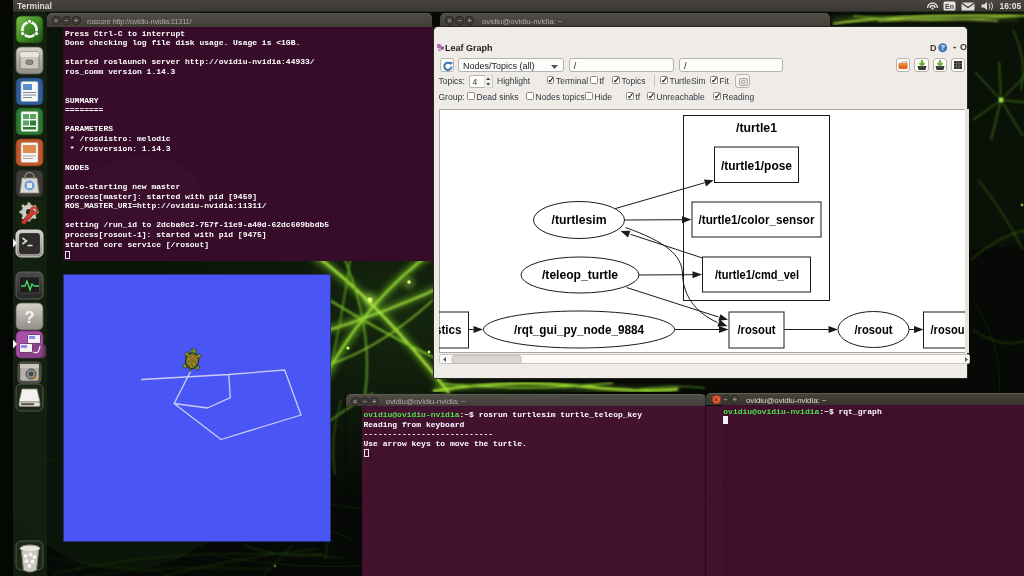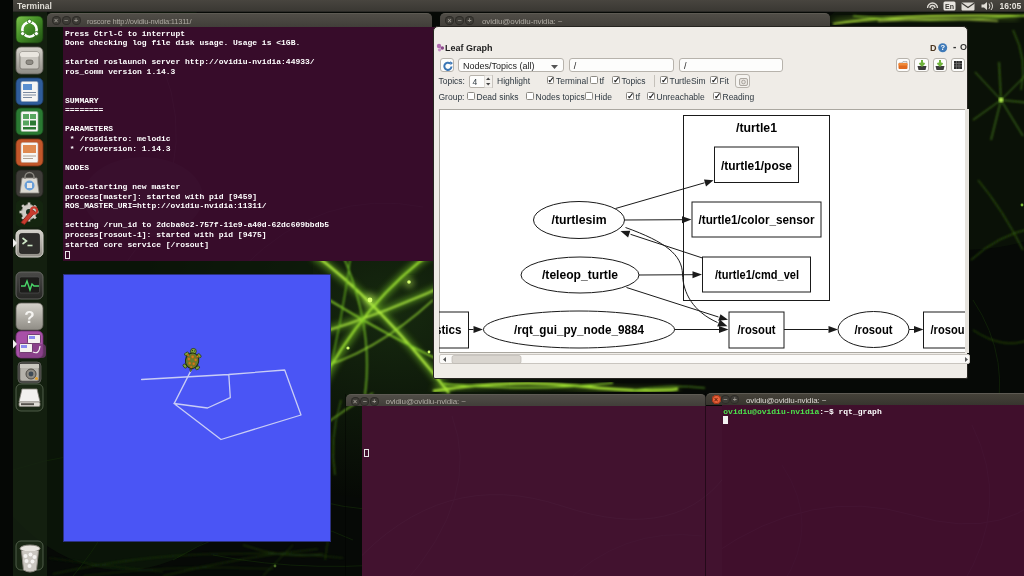--- a/index.html
+++ b/index.html
@@ -578,20 +578,25 @@
     <div class="tbtn" style="left:14.4px;top:1.5px">−</div>
     <div class="tbtn" style="left:23.8px;top:1.5px">+</div>
     <div class="ttext" style="left:39.6px;top:1.8px;font-size:8px;letter-spacing:-0.1px">ovidiu@ovidiu-nvidia: ~</div>
   </div>
   <div class="tbody" style="top:12px;height:170px;background:#42122f;overflow:hidden">
     <svg width="360" height="170" style="position:absolute;left:0;top:0;opacity:0.05">
       <path d="M-10,160 Q80,60 200,100 T370,60" stroke="#8a7a96" fill="none" stroke-width="1"></path>
       <path d="M40,180 Q120,90 90,10" stroke="#7a6a88" fill="none" stroke-width="1"></path>
       <path d="M200,180 Q260,120 340,130" stroke="#6a5a78" fill="none" stroke-width="1"></path>
     </svg>
+    <pre class="term" style="left:1.5px;top:4px"><span class="green">ovidiu@ovidiu-nvidia</span>:~$ rosrun turtlesim turtle_teleop_key
+Reading from keyboard
+---------------------------
+Use arrow keys to move the turtle.
+</pre>
     <div class="abs" style="left:2px;top:42.6px;width:4.5px;height:8.6px;border:1px solid #e8e8e8"></div>
   </div>
 </div>
 
 <div class="win" id="br" style="left:693px;top:393px;width:331px;height:183px;z-index:16;box-shadow:-1px 0 0 rgba(0,0,0,0.45)">
   <div class="tbar focus" style="height:11.5px">
     <div class="tbtn" style="left:5.5px;top:1.4px;background:#e8623a;box-shadow:inset 0 0 0 1px #9e3015;color:#5e1d0a">×</div>
     <div class="tbtn" style="left:14.7px;top:1.4px">−</div>
     <div class="tbtn" style="left:24.2px;top:1.4px">+</div>
     <div class="ttext focus" style="left:40px;top:1.6px;font-size:8px;letter-spacing:-0.1px">ovidiu@ovidiu-nvidia: ~</div>

